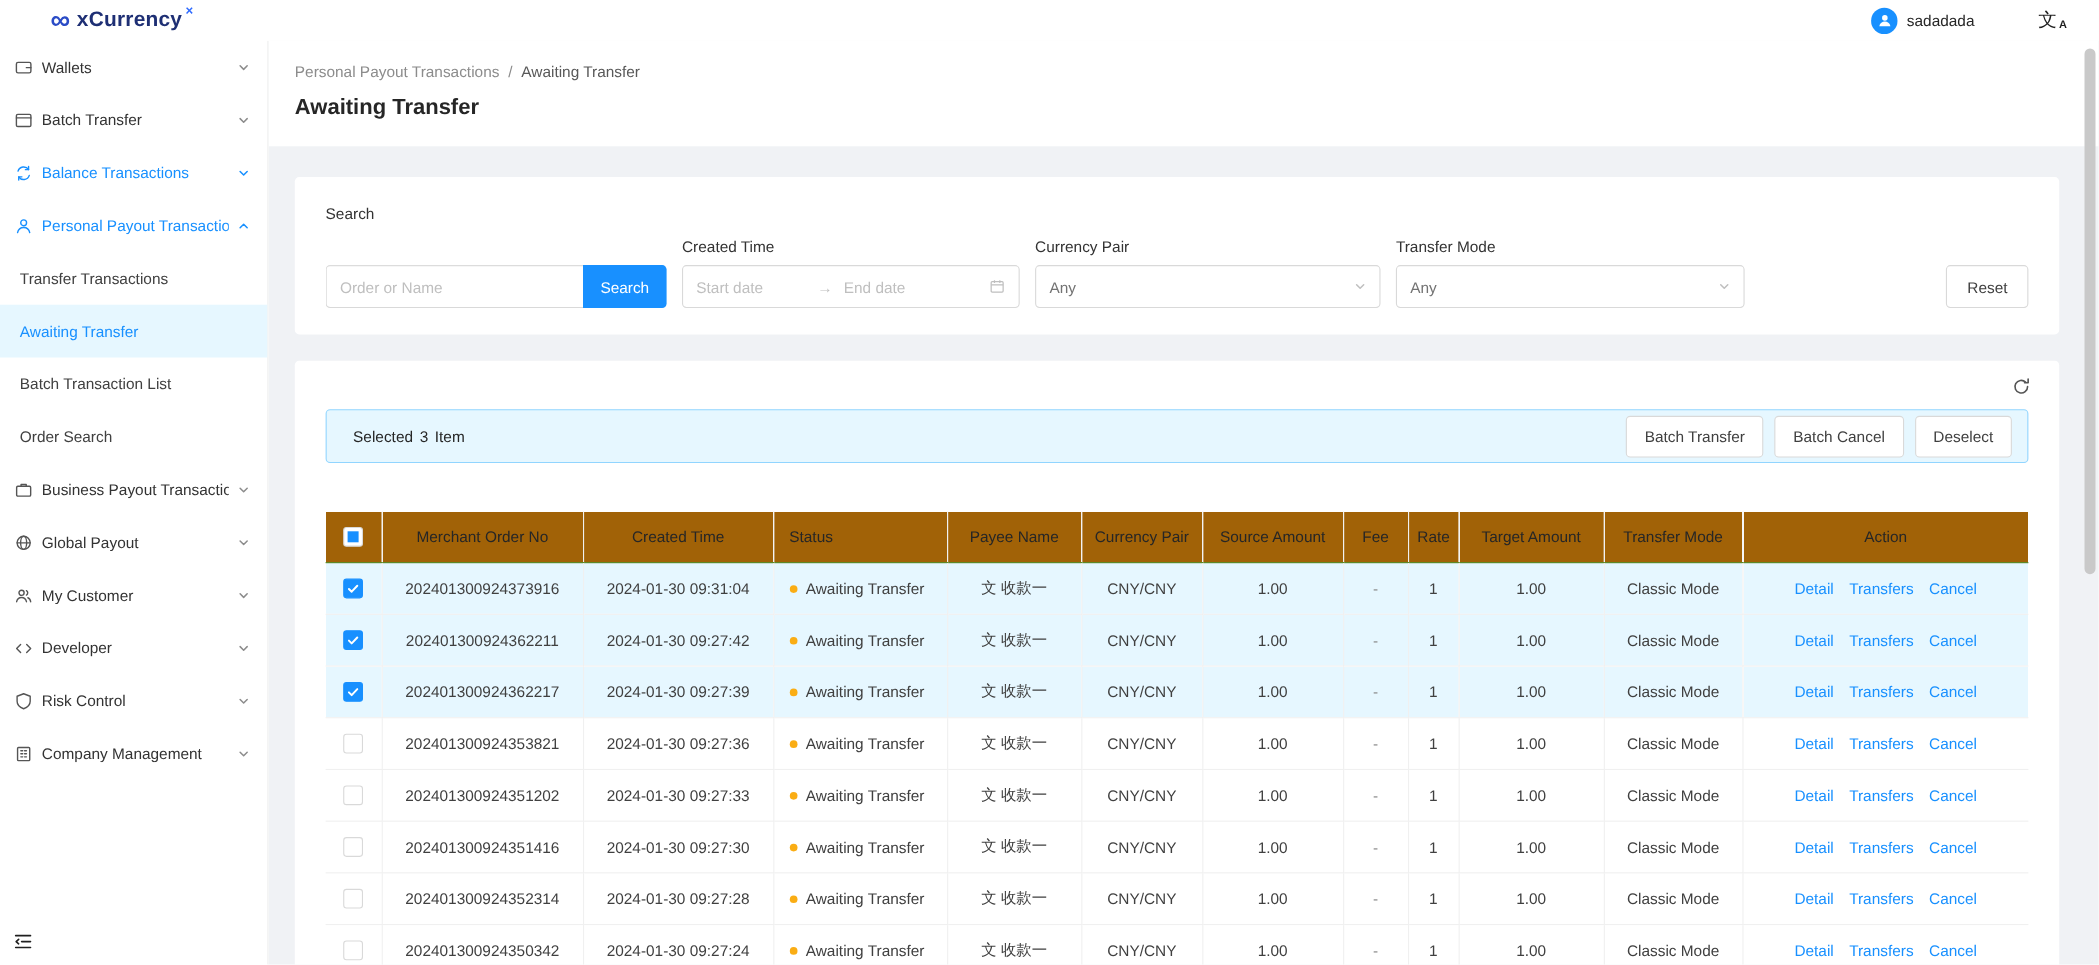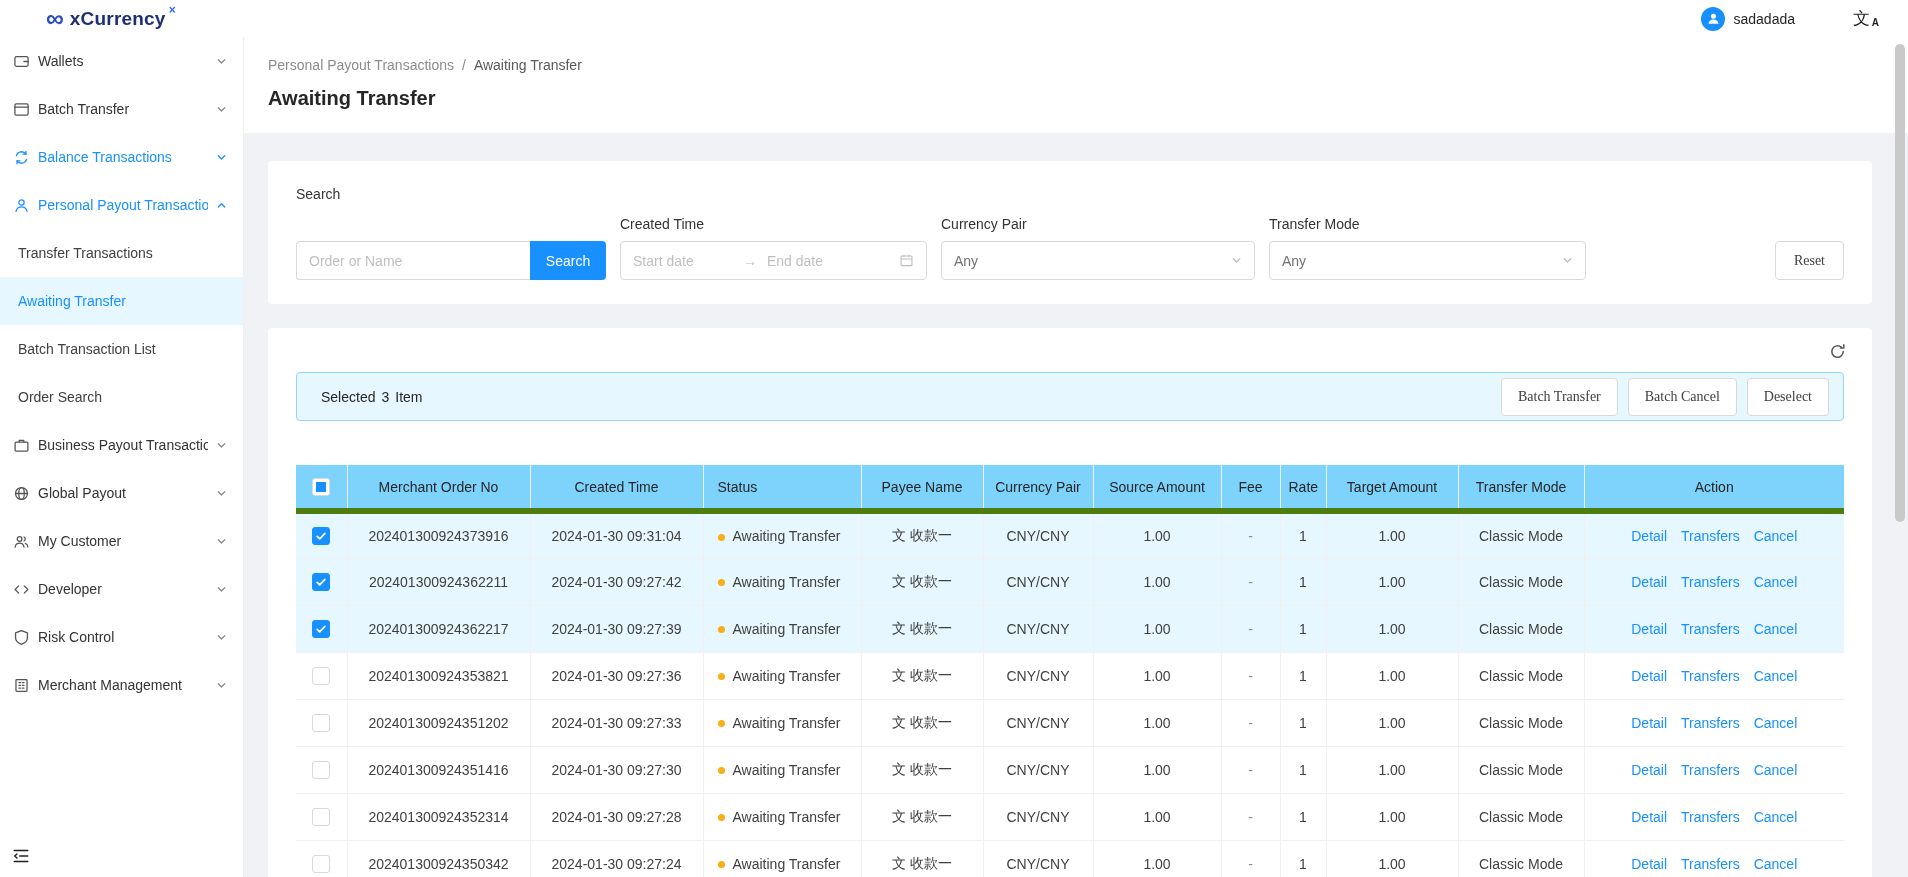--- a/index.html
+++ b/index.html
@@ -56,33 +56,33 @@
   .input-group input{flex:1;min-width:0;border:1px solid #d9d9d9;border-right:none;border-radius:4px 0 0 4px;padding:0 12px;font-size:14px;color:#14532d;outline:none;font-family:inherit;background:#fff;}
   .input-group input::placeholder{color:#bfbfbf;}
   .btn-primary{width:76px;background:var(--primary);color:#fff;border:none;border-radius:0 4px 4px 0;font-size:14px;cursor:pointer;font-family:inherit;}
   .range-picker{height:39px;border:1px solid #d9d9d9;border-radius:4px;display:flex;align-items:center;padding:0 12px;gap:10px;font-size:14px;color:#bfbfbf;background:#fff;cursor:pointer;}
   .rp-start{width:100px;}
   .rp-arrow{color:#bfbfbf;}
   .rp-end{flex:1;}
   .cal-icon{color:#bfbfbf;display:flex;}
   .select{height:39px;border:1px solid #d9d9d9;border-radius:4px;display:flex;align-items:center;justify-content:space-between;padding:0 12px;font-size:14px;color:#737373;background:#fff;cursor:pointer;}
   .chev-icon{color:#bfbfbf;display:flex;}
-  .btn{height:39px;padding:0 18px;background:#fff;border:1px solid #d9d9d9;border-radius:4px;font-size:14px;color:#404040;cursor:pointer;font-family:Liberation Serif, serif;}
+  .btn{height:39px;padding:0 18px;background:#fff;border:1px solid #d9d9d9;border-radius:4px;font-size:14px;color:#404040;cursor:pointer;font-family:Liberation Sans, sans-serif;}
   .reset-btn{margin-left:auto;}
 
   
   .table-card{margin-top:24px;padding:20px 28px 28px;position:relative;min-height:640px;}
   .reload{position:absolute;top:15px;right:26px;color:#555;cursor:pointer;display:flex;}
   .sel-bar{margin-top:24px;height:49px;background:var(--selected-row);border:1px solid var(--selbar-border);border-radius:4px;display:flex;align-items:center;justify-content:space-between;padding:0 14px 0 24px;}
   .sel-text{font-size:14px;color:#262626;display:flex;gap:6px;}
   .sel-actions{display:flex;gap:10px;}
   .sel-actions .btn{height:38px;padding:0 16px;}
 
   table{border-collapse:collapse;table-layout:fixed;width:1548px;margin-top:44px;font-size:14px;}
-  th{background:#7dd3fc;height:46px;font-weight:500;color:#262626;border-bottom:6px solid #4d7c0f;border-right:1px solid #f0f0f0;padding:0 8px;overflow:hidden;white-space:nowrap;}
+  th{background:#a16207;height:46px;font-weight:500;color:#262626;border-bottom:1px solid #4d7c0f;border-right:1px solid #f0f0f0;padding:0 8px;overflow:hidden;white-space:nowrap;}
   th:last-child{border-right:none;}
   td{height:47px;border-bottom:1px solid #f0f0f0;border-right:1px solid #f0f0f0;padding:0 8px;color:#404040;overflow:hidden;white-space:nowrap;}
   td:last-child{border-right:none;}
   .c{text-align:center;}
   .l{text-align:left;padding-left:14px;}
   tr.selected td{background:var(--selected-row);}
   .dot{display:inline-block;width:7px;height:7px;border-radius:50%;background:var(--status-dot);margin-right:8px;vertical-align:middle;}
   .actions a{color:var(--primary);margin:0 7px;cursor:pointer;text-decoration:none;}
   .fee-cell{color:#8c8c8c;}
   .cb{display:inline-flex;width:18px;height:18px;border:1px solid #d9d9d9;border-radius:3px;background:#fff;align-items:center;justify-content:center;vertical-align:middle;cursor:pointer;}
@@ -261,21 +261,21 @@
             </svg>
           </span>
         </div>
         <div class="menu-item">
           <span class="icon">
             <svg viewBox="0 0 16 16" width="17" height="17" fill="none" stroke="currentColor" stroke-width="1.2" stroke-linecap="round" stroke-linejoin="round">
               <rect x="2.8" y="2.4" width="10.4" height="11.2" rx="0.8"></rect>
               <path d="M5.6 5.2h1.6M8.8 5.2h1.6M5.6 7.8h1.6M8.8 7.8h1.6M5.6 10.4h1.6M8.8 10.4h1.6"></path>
             </svg>
           </span>
-          <span class="menu-label">Merchant Management</span>
+          <span class="menu-label">Company Management</span>
           <span class="chev">
             <svg viewBox="0 0 12 12" width="11" height="11" fill="none" stroke="currentColor" stroke-width="1.5" stroke-linecap="round" stroke-linejoin="round">
               <path d="M2.5 4.2L6 7.7l3.5-3.5"></path>
             </svg>
           </span>
         </div>
       </nav>
     <span class="collapse-trigger">
       <svg viewBox="0 0 16 16" width="18" height="18" fill="none" stroke="currentColor" stroke-width="1.3" stroke-linecap="round" stroke-linejoin="round">
           <path d="M2 3.2h12M6.8 8h7.2M2 12.8h12M4.4 6.2L2.4 8l2 1.8"></path>

